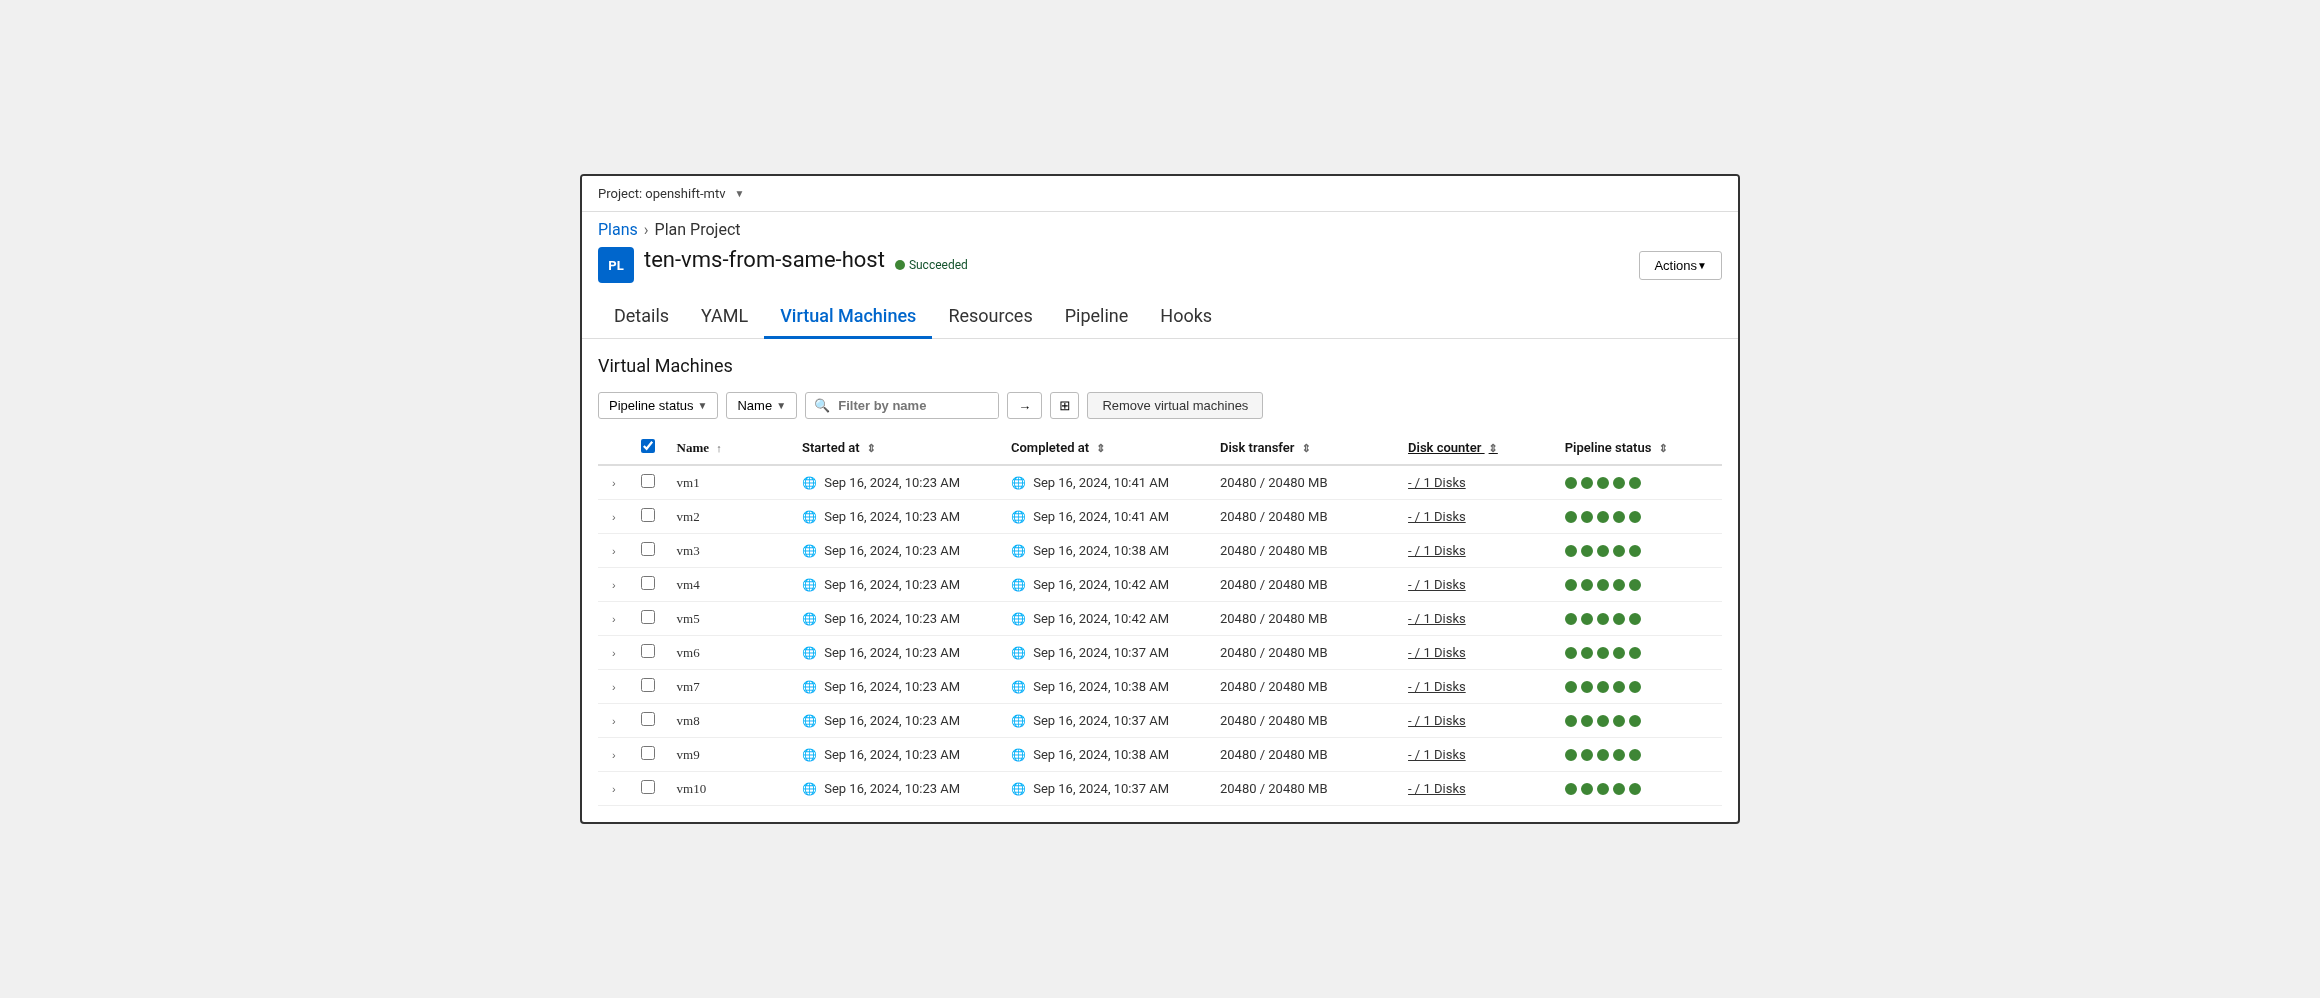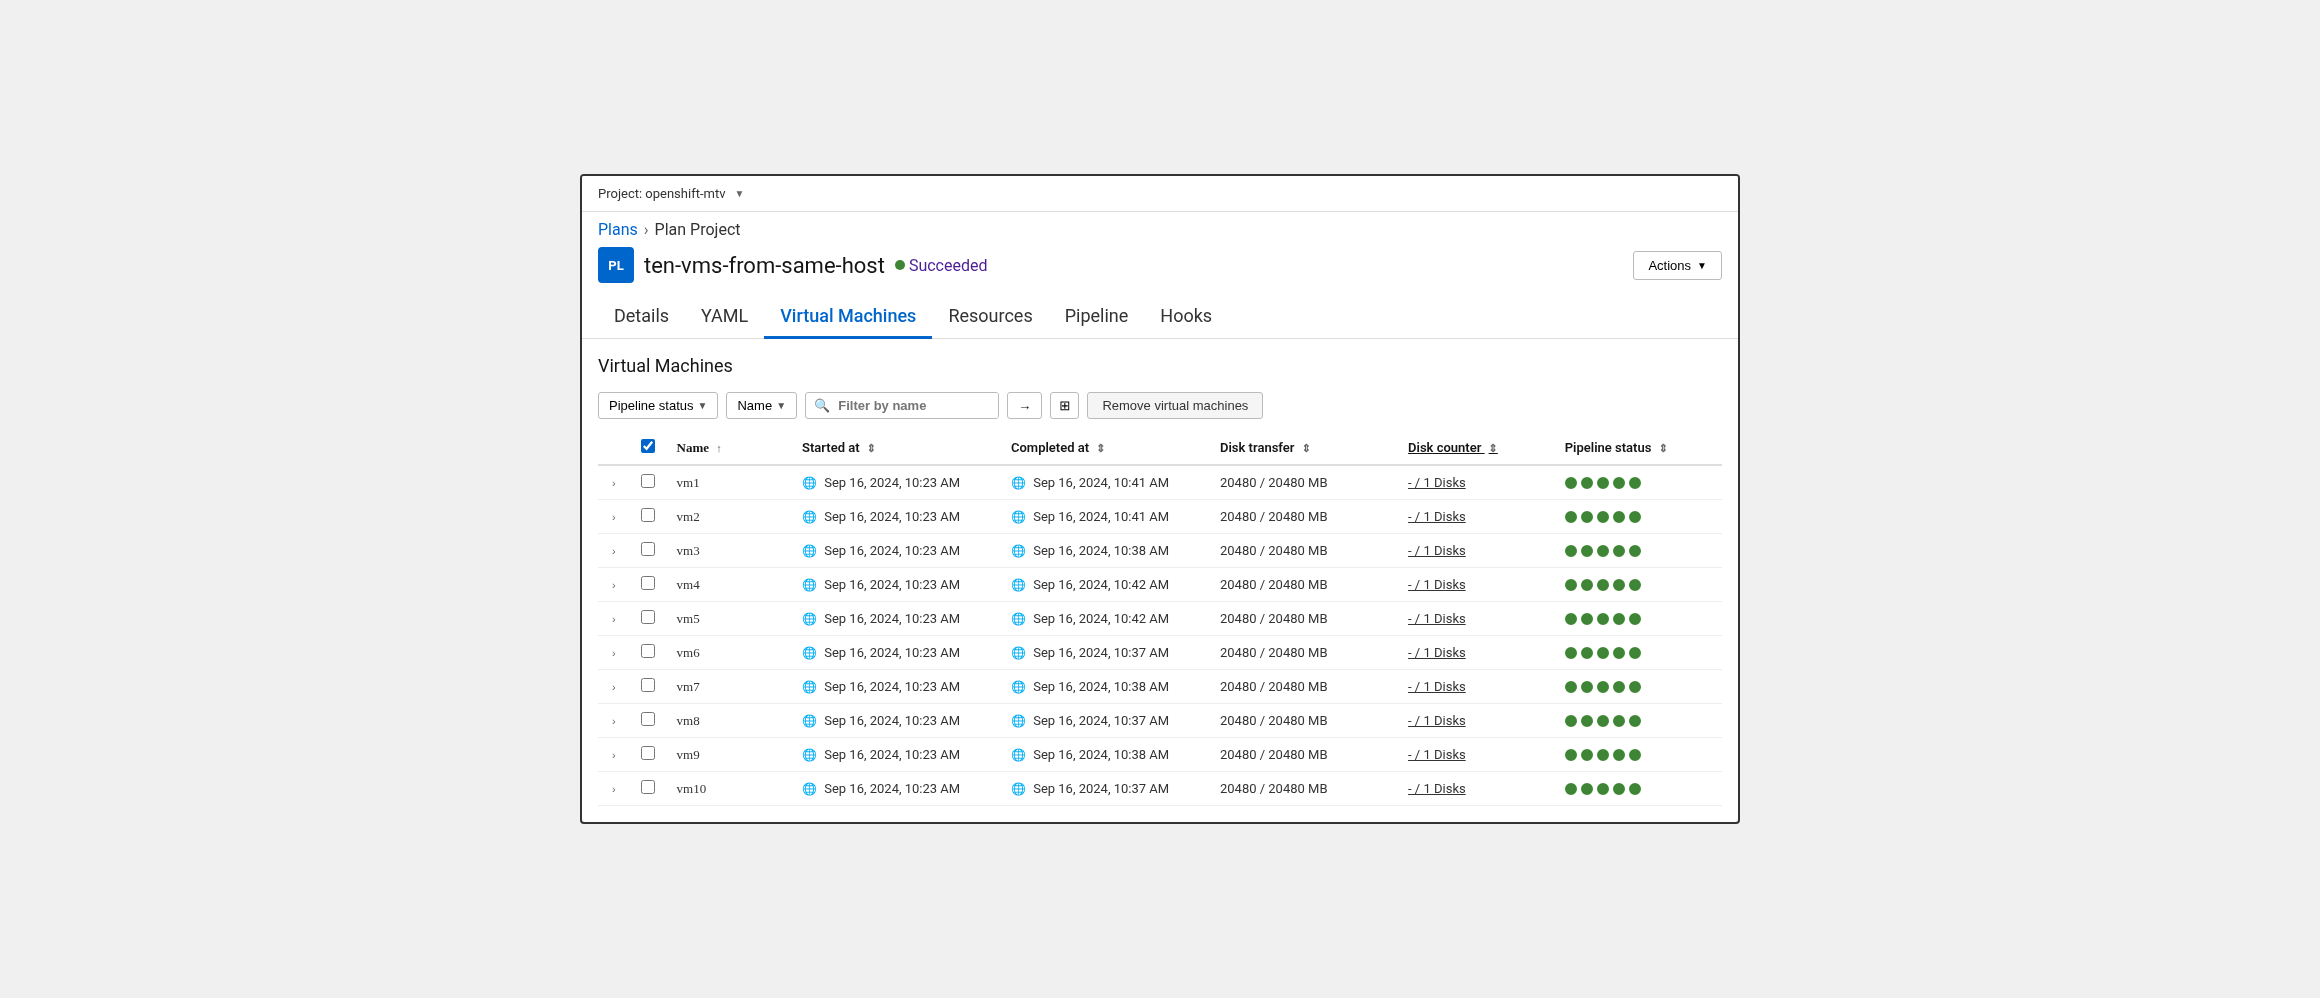--- a/index.html
+++ b/index.html
@@ -52,21 +52,20 @@
 
     
     .page-header {
       display: flex;
       align-items: center;
       justify-content: space-between;
       padding: 4px 16px 12px;
     }
     .page-title-group {
       display: flex;
-      align-items: center;
       gap: 10px;
     }
     .pl-badge {
       width: 36px;
       height: 36px;
       background: #0066cc;
       border-radius: 4px;
       display: flex;
       align-items: center;
       justify-content: center;
@@ -77,33 +76,32 @@
     }
     .page-title {
       font-size: 22px;
       font-weight: 400;
       color: #151515;
     }
     .status-badge {
       display: flex;
       align-items: center;
       gap: 4px;
-      font-size: 16px;
-      color: #4c1d95;
+      font-size: 12px;
+      color: #14532d;
     }
     .status-dot {
       width: 10px;
       height: 10px;
       border-radius: 50%;
       background: #3e8635;
     }
     .actions-btn {
       display: flex;
       align-items: center;
-      gap: 6px;
       border: 1px solid #bbb;
       background: #fff;
       padding: 6px 14px;
       cursor: pointer;
       font-size: 13px;
       border-radius: 3px;
     }
     .actions-btn .chevron { font-size: 10px; }
 
     

